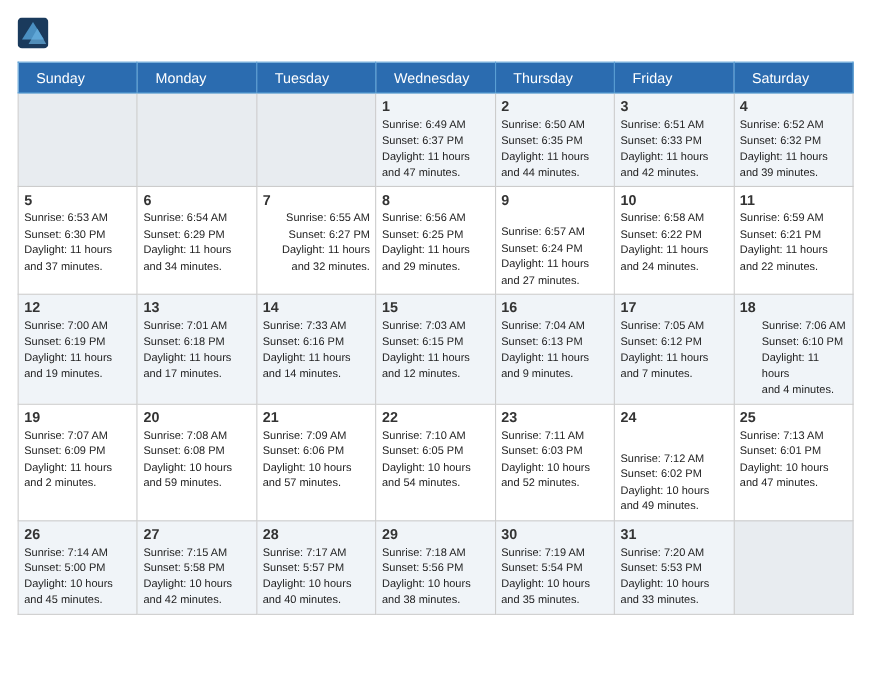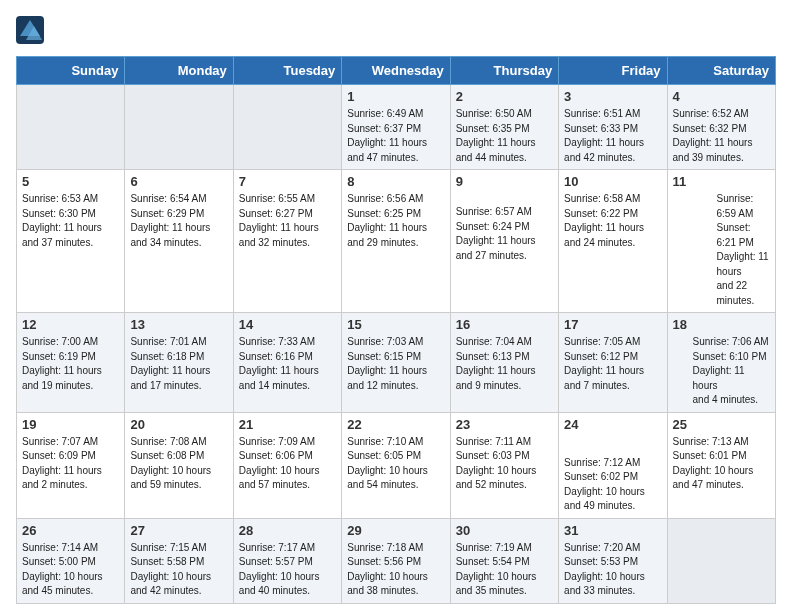--- a/index.html
+++ b/index.html
@@ -47,24 +47,24 @@
       color: #333;
     }
     .calendar {
       width: 100%;
       border-collapse: collapse;
       border: 1px solid #ccc;
     }
     .calendar th {
       background: #2b6cb0;
       color: #fff;
-      padding: 6px 6px;
+      padding: 6px 16px;
       font-size: 13px;
-      font-weight: bold;
-      text-align: right;
+      font-weight: normal;
+      text-align: left;
       border: 1px solid #5a9fd4;
     }
     .calendar td {
       vertical-align: top;
       padding: 4px 5px;
       font-size: 10.5px;
       color: #333;
       border: 1px solid #ccc;
       width: 108px;
       min-height: 80px;
@@ -170,21 +170,21 @@
         </td>
         <td>
           <span class="day-num">6</span>
           <div class="day-info" style="white-space: pre-line;">Sunrise: 6:54 AM
 Sunset: 6:29 PM
 Daylight: 11 hours
 and 34 minutes.</div>
         </td>
         <td>
           <span class="day-num">7</span>
-          <div class="day-info" style="white-space: pre-line;">Sunrise: 6:55 AM
+          <div class="day-info" style="white-space: pre-line; text-align: right;">Sunrise: 6:55 AM
 Sunset: 6:27 PM
 Daylight: 11 hours
 and 32 minutes.</div>
         </td>
         <td>
           <span class="day-num">8</span>
           <div class="day-info" style="white-space: pre-line;">Sunrise: 6:56 AM
 Sunset: 6:25 PM
 Daylight: 11 hours
 and 29 minutes.</div>
@@ -198,21 +198,21 @@
         </td>
         <td>
           <span class="day-num">10</span>
           <div class="day-info" style="white-space: pre-line;">Sunrise: 6:58 AM
 Sunset: 6:22 PM
 Daylight: 11 hours
 and 24 minutes.</div>
         </td>
         <td>
           <span class="day-num">11</span>
-          <div class="day-info" style="white-space: pre-line; margin-left: 44px;">Sunrise: 6:59 AM
+          <div class="day-info" style="white-space: pre-line;">Sunrise: 6:59 AM
 Sunset: 6:21 PM
 Daylight: 11 hours
 and 22 minutes.</div>
         </td>
       </tr>
       <tr class="row-shaded">
         <td>
           <span class="day-num">12</span>
           <div class="day-info" style="white-space: pre-line;">Sunrise: 7:00 AM
 Sunset: 6:19 PM

